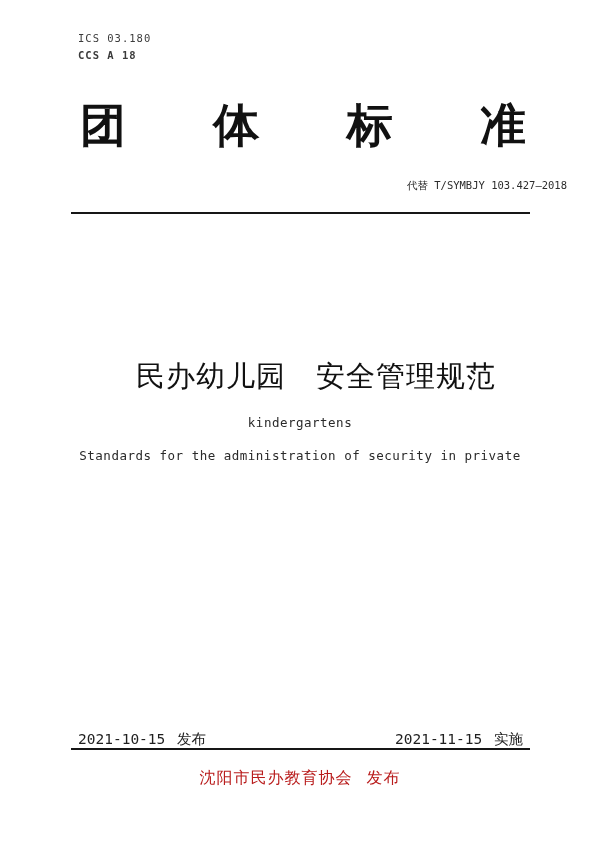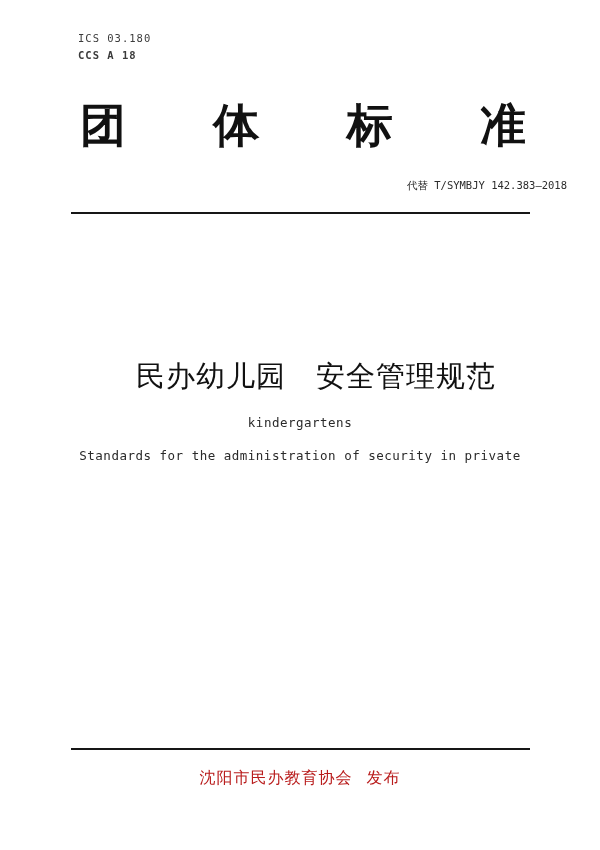--- a/index.html
+++ b/index.html
@@ -134,32 +134,34 @@
   <div class="ccs-code mono">CCS A 18</div>
 
   <div class="doc-type">
     <span>团</span>
     <span>体</span>
     <span>标</span>
     <span>准</span>
   </div>
 
   <div class="std-block">
-    <div class="std-replace mono">代替 T/SYMBJY 142.383—2018</div>
+    <div class="std-replace mono">代替 T/SYMBJY 103.427—2018</div>
   </div>
 
   <div class="rule rule-top"></div>
 
   <h1 class="cn-title">民办幼儿园　安全管理规范</h1>
 
   <div class="en-title mono">
     <div>kindergartens</div>
     <div>Standards for the administration of security in private</div>
   </div>
 
   <div class="date-row mono">
+    <span>2021-10-15 发布</span>
+    <span>2021-11-15 实施</span>
   </div>
 
   <div class="rule rule-bottom"></div>
 
   <div class="publisher">沈阳市民办教育协会 发布</div>
 
 </div>
 
 </body></html>

